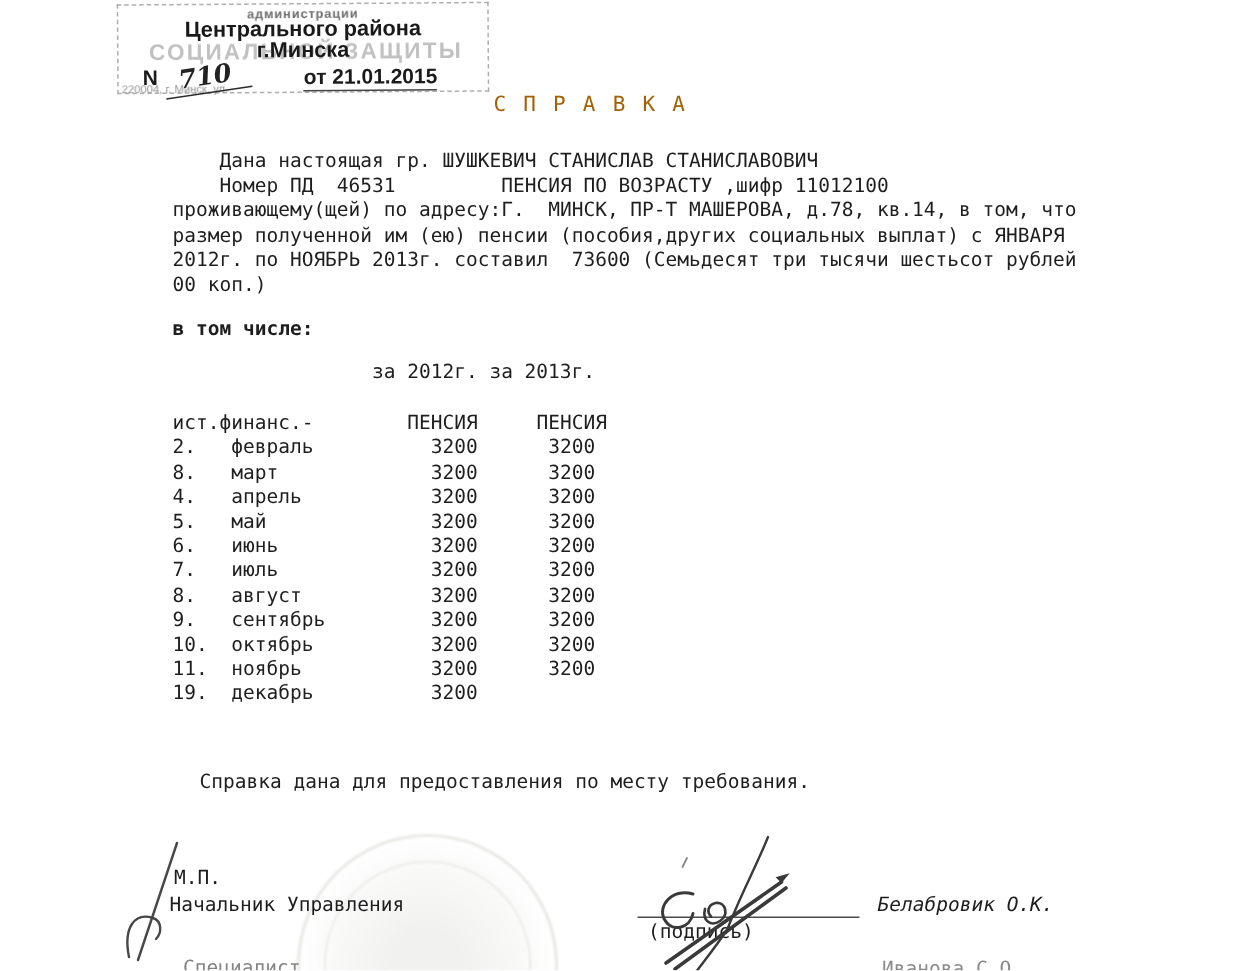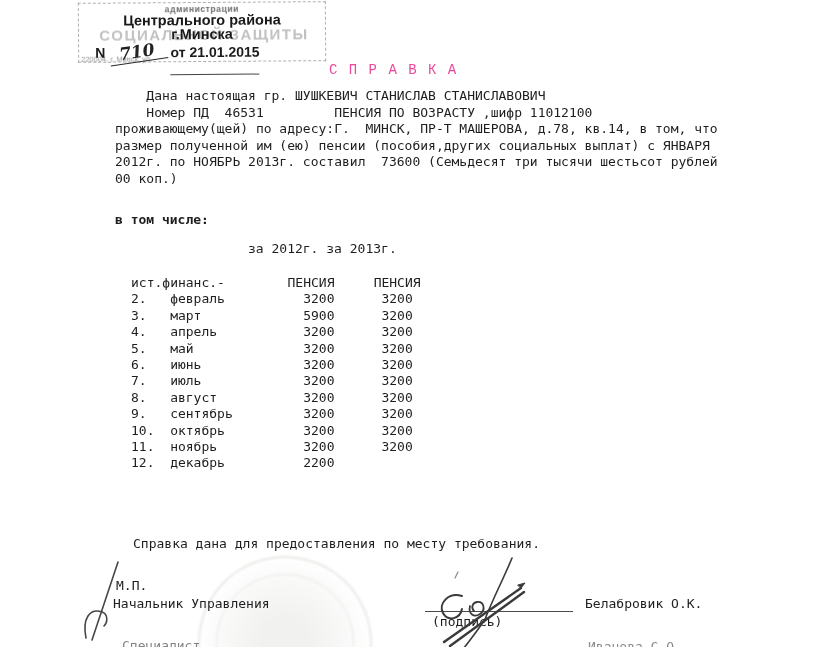--- a/index.html
+++ b/index.html
@@ -16,44 +16,44 @@
          font-size:8.5px;font-weight:bold;letter-spacing:.6px;color:#6d6d6d;filter:blur(.3px);white-space:nowrap;}
   .stamp-district{position:absolute;left:0;right:0;top:9px;text-align:center;
          font-size:14.5px;font-weight:600;color:#191919;white-space:nowrap;}
   .stamp-overlay{position:absolute;left:-10px;right:-14px;top:23px;text-align:center;z-index:0;
          font-size:15px;font-weight:bold;letter-spacing:1.5px;color:#8e8e8e;opacity:.55;filter:blur(.4px);white-space:nowrap;}
   .stamp-city{position:absolute;left:0;right:0;top:23px;text-align:center;z-index:1;
          font-size:14.5px;font-weight:600;color:#191919;white-space:nowrap;}
   .stamp-numline{position:absolute;left:16px;top:38px;z-index:1;font-size:14px;font-weight:600;color:#1b1b1b;white-space:nowrap;}
   .stamp-num-val{display:inline-block;font-family:"DejaVu Serif",serif;font-style:italic;font-size:17px;
          font-weight:bold;transform:rotate(-8deg);padding:0 12px 0 10px;border-bottom:1.5px solid #2a2a2a;color:#222;}
-  .stamp-date{border-bottom:1px solid #444;padding-bottom:14px;}
+  .stamp-date{border-bottom:1px solid #444;padding-bottom:1px;margin-left:32px;}
   .stamp-faint-bottom{position:absolute;left:2px;right:0;top:51px;font-size:7.5px;color:#949494;
          filter:blur(.4px);white-space:nowrap;overflow:hidden;}
 
   
-  .title{position:absolute;left:329px;top:62px;font-size:14px;letter-spacing:1.5px;color:#ec4899;font-family:Liberation Mono, monospace;}
-  .body-block{position:absolute;left:115px;top:88px;}
+  .title{position:absolute;left:329px;top:62px;font-size:14px;letter-spacing:1.5px;color:#a16207;}
+  .body-block{position:absolute;left:115px;top:100px;}
   .tom-chisle{position:absolute;left:115px;top:212px;font-weight:bold;}
   .years-line{position:absolute;left:248px;top:241px;}
 
   
-  .table-block{position:absolute;left:115px;top:275px;margin-left:16px;}
+  .table-block{position:absolute;left:115px;top:275px;}
   .table-block .mono{line-height:16.4px;}
 
   
-  .closing{position:absolute;left:133px;top:536px;text-align:right;}
+  .closing{position:absolute;left:133px;top:514px;text-align:right;}
 
   
   .mp{position:absolute;left:116px;top:578px;text-align:center;}
   .chief{position:absolute;left:113px;top:596px;z-index:2;text-align:center;}
   .specialist{position:absolute;left:122px;top:638px;color:#4f4f4f;opacity:.7;z-index:2;}
   .sig-line{position:absolute;left:425px;top:611px;width:148px;border-top:1.2px solid #4a4a4a;}
   .sig-caption{position:absolute;left:432px;top:614px;}
-  .sig-name{position:absolute;left:585px;top:596px;}
+  .sig-name{position:absolute;left:585px;top:596px;font-style:italic;}
   .sig-name2{position:absolute;left:588px;top:639px;color:#8a8a8a;}
 
   .seal{position:absolute;left:198px;top:556px;width:170px;height:170px;border-radius:50%;
         border:2px solid rgba(125,125,112,.18);z-index:0;filter:blur(.8px);
         background:radial-gradient(circle, rgba(120,120,108,.10) 20%, rgba(120,120,108,.04) 55%, transparent 72%);}
   .seal-inner{position:absolute;inset:16px;border-radius:50%;border:1.2px solid rgba(125,125,112,.16);}
 
   .sig-svg{position:absolute;left:428px;top:556px;z-index:3;}
   .pen-svg{position:absolute;left:80px;top:560px;z-index:3;}
 </style>
@@ -87,30 +87,30 @@
     </div>
 
   <div class="tom-chisle mono">в том числе:</div>
 
   <div class="years-line mono">за 2012г. за 2013г.</div>
 
   <div class="table-block">
     <div class="mono">ист.финанс.-        ПЕНСИЯ     ПЕНСИЯ</div>
     <div>
         <div class="mono">2.   февраль          3200      3200</div>
-        <div class="mono">3.   март             5900      3200</div>
+        <div class="mono">8.   март             3200      3200</div>
         <div class="mono">4.   апрель           3200      3200</div>
         <div class="mono">5.   май              3200      3200</div>
         <div class="mono">6.   июнь             3200      3200</div>
         <div class="mono">7.   июль             3200      3200</div>
         <div class="mono">8.   август           3200      3200</div>
         <div class="mono">9.   сентябрь         3200      3200</div>
         <div class="mono">10.  октябрь          3200      3200</div>
         <div class="mono">11.  ноябрь           3200      3200</div>
-        <div class="mono">12.  декабрь          2200      </div>
+        <div class="mono">19.  декабрь          3200      </div>
       </div>
   </div>
 
   <div class="closing mono">Справка дана для предоставления по месту требования.</div>
 
   <div class="seal">
     <div class="seal-inner"></div>
   </div>
 
   <div class="mp mono">М.П.</div>

